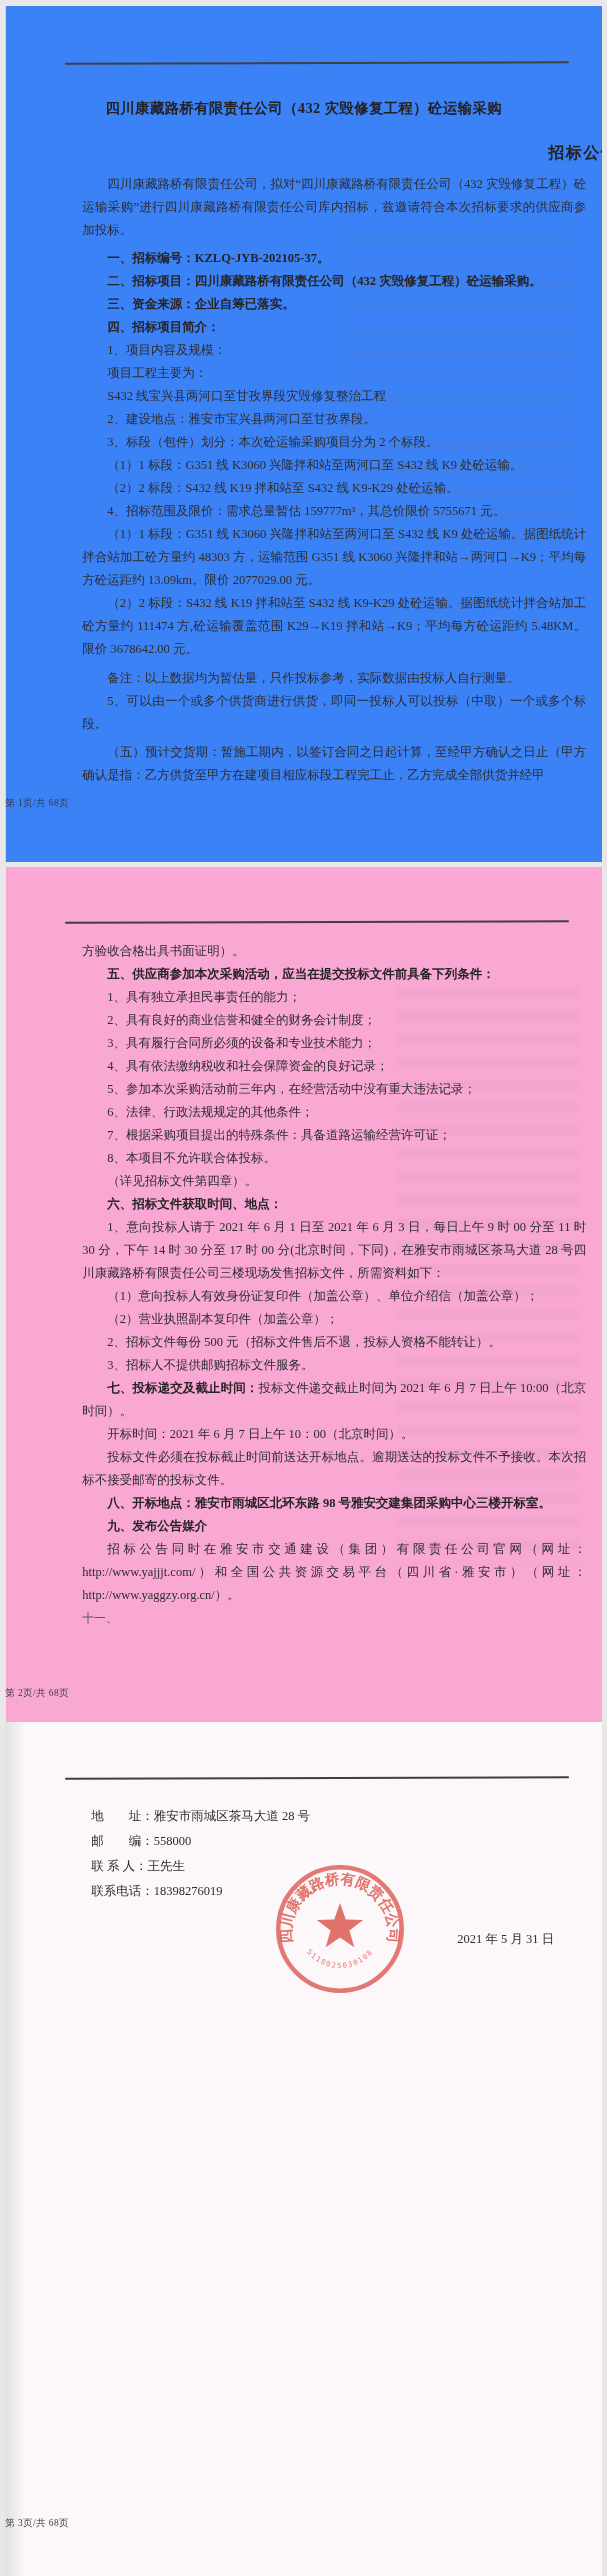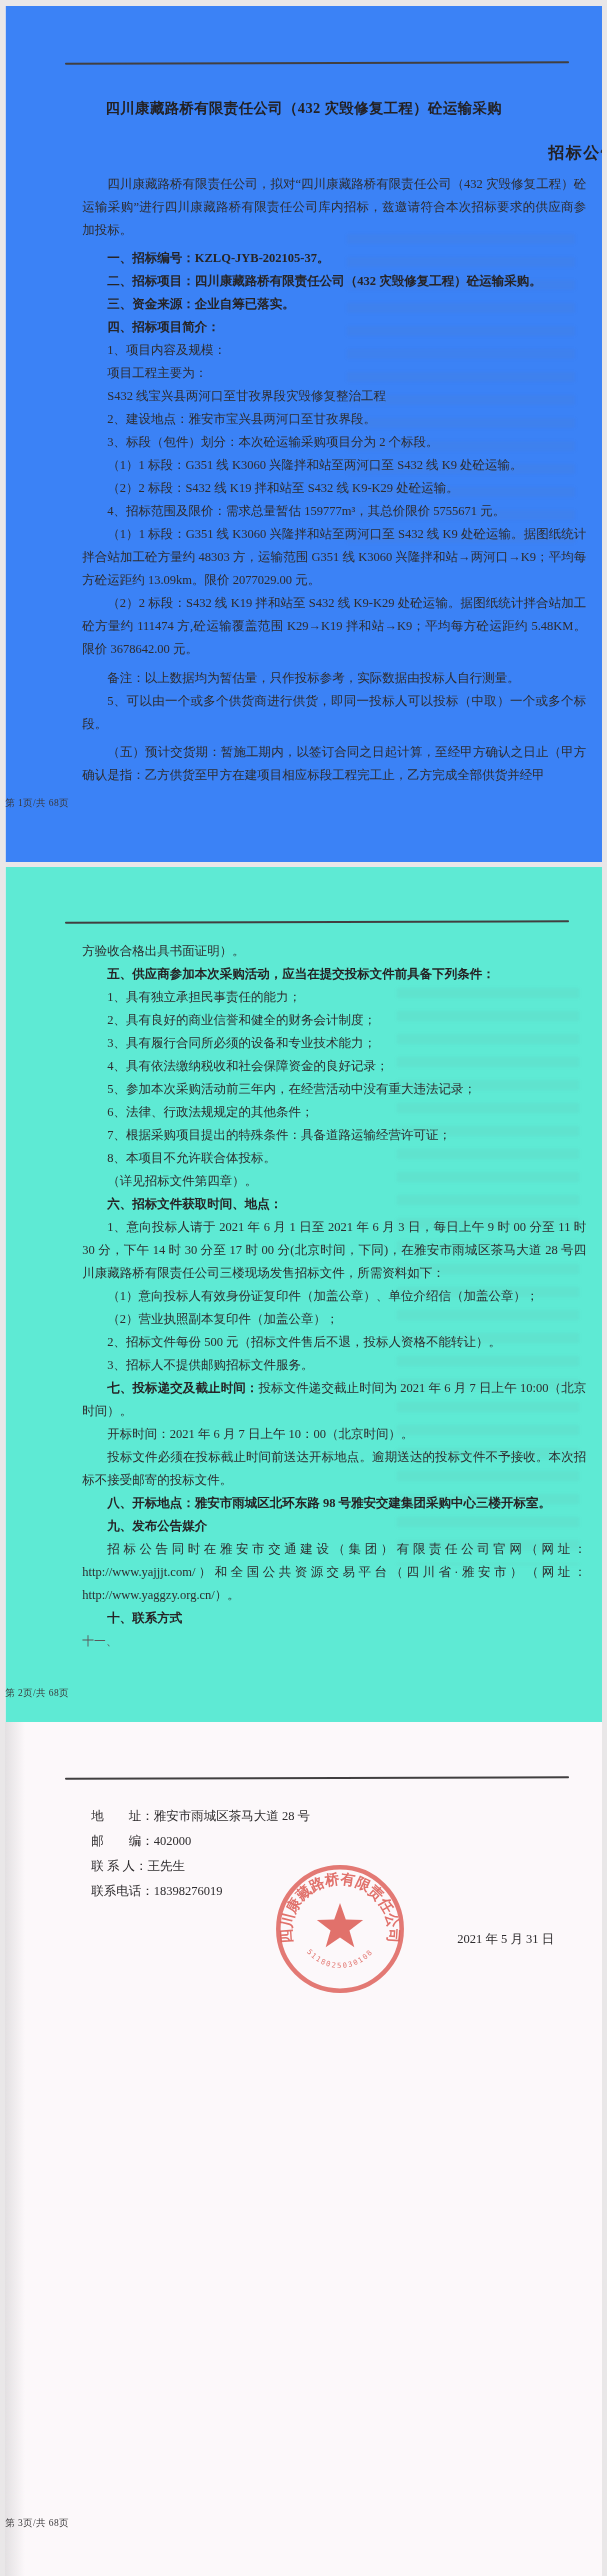--- a/index.html
+++ b/index.html
@@ -10,21 +10,21 @@
     color:#2e2c2e;
     -webkit-font-smoothing:antialiased;
   }
   .page{
     position:absolute;left:5.3px;width:597px;
     background:#3b82f6;
     box-shadow:inset 0.8px 0 0 #efecee;
     overflow:hidden;
   }
   #page1{top:6px;height:856px;}
-  #page2{top:867px;height:1084px;background:#5eead4;}
+  #page2{top:867px;height:1084px;background:#f9a8d4;}
   #page3{top:1722px;height:854px;background:#fcf8fa;}
   #page3::before{
     content:"";position:absolute;left:0;top:0;width:20px;height:100%;
     background:linear-gradient(90deg,#e3e0e2,rgba(227,224,226,0));
   }
   .rule{
     position:absolute;left:60px;width:504px;height:1.5px;
     background:#413f40;border-radius:0.8px;
     transform:rotate(-0.15deg);
   }
@@ -126,31 +126,30 @@
       <p>（1）意向投标人有效身份证复印件（加盖公章）、单位介绍信（加盖公章）；</p>
       <p>（2）营业执照副本复印件（加盖公章）；</p>
       <p>2、招标文件每份 500 元（招标文件售后不退，投标人资格不能转让）。</p>
       <p>3、招标人不提供邮购招标文件服务。</p>
       <p><b>七、投标递交及截止时间：</b>投标文件递交截止时间为 2021 年 6 月 7 日上午 10:00（北京时间）。</p>
       <p>开标时间：2021 年 6 月 7 日上午 10：00（北京时间）。</p>
       <p>投标文件必须在投标截止时间前送达开标地点。逾期送达的投标文件不予接收。本次招标不接受邮寄的投标文件。</p>
       <p class="b">八、开标地点：雅安市雨城区北环东路 98 号雅安交建集团采购中心三楼开标室。</p>
       <p class="b">九、发布公告媒介</p>
       <p>招标公告同时在雅安市交通建设（集团）有限责任公司官网（网址：http://www.yajjjt.com/）和全国公共资源交易平台（四川省·雅安市）（网址：http://www.yaggzy.org.cn/）。</p>
-      <p class="b">十、联系方式</p>
       <p class="noind light">十一、</p>
     </div>
   <div class="footer" style="top:820px">第 2页/共 68页</div>
 </div>
 
 <div class="page" id="page3">
   <div class="rule" style="top:55px"></div>
   <div class="contact-block" id="p3-contact">
       <p>地　　址：雅安市雨城区茶马大道 28 号</p>
-      <p>邮　　编：402000</p>
+      <p>邮　　编：558000</p>
       <p>联 系 人：王先生</p>
       <p>联系电话：18398276019</p>
     </div>
 
   <svg class="stamp" viewBox="0 0 176 176">
     <g stroke="#dd4f46" fill="#dd4f46">
       <circle cx="88" cy="88" r="81" fill="none" stroke-width="6" opacity=".85"></circle>
       <polygon opacity=".9" stroke="none" points="88,54 95.6,75.5 118.4,76.1 100.4,90 106.8,111.9 88,99 69.2,111.9 75.6,90 57.6,76.1 80.4,75.5"></polygon>
       <path id="sealTopArc" d="M 25,104 A 64,64 0 1 1 151,104" fill="none" stroke="none"></path>
       <path id="sealBotArc" d="M 36,104 A 56,56 0 0 0 140,104" fill="none" stroke="none"></path>

